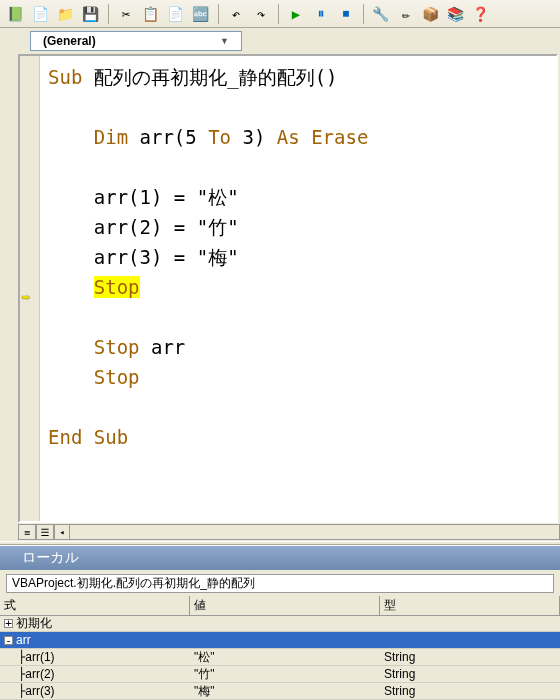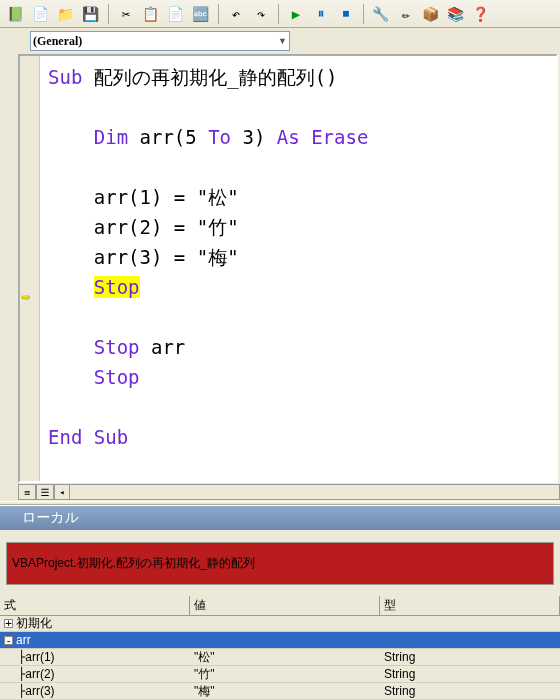--- a/index.html
+++ b/index.html
@@ -34,28 +34,28 @@
   }
   .tsep { width: 1px; height: 20px; background: #aca899; margin: 0 3px; }
   .dropdown-bar {
     display: flex;
     padding: 3px 20px 3px 30px;
     background: #ece9d8;
   }
   .dropdown {
     border: 1px solid #7f9db9;
     background: #fff;
-    padding: 2px 2px;
-    font-family: Liberation Serif, serif;
+    padding: 2px 12px;
+    font-family: Liberation Sans, sans-serif;
     font-size: 12px;
     font-weight: bold;
     display: flex;
     align-items: center;
     justify-content: space-between;
-    width: 260px;
+    width: 212px;
     height: 20px;
   }
   .dropdown .arrow { font-size: 9px; color: #555; }
   .code-area {
     flex: 1;
     display: flex;
     border: 2px inset #fff;
     margin: 0 2px 0 18px;
     background: #fff;
     position: relative;
@@ -76,21 +76,21 @@
     text-shadow: 0 0 1px #000;
   }
   .code {
     padding: 6px 10px 6px 8px;
     font-family: Consolas, monospace;
     font-size: 19px;
     line-height: 30px;
     white-space: pre;
     flex: 1;
   }
-  .kw { color: #6d28d9; }
+  .kw { color: #a16207; }
   .hl { background: #ffff00; }
   .view-buttons {
     display: flex;
     align-items: center;
     gap: 0;
     padding: 0 0 0 18px;
     height: 18px;
     background: #ece9d8;
   }
   .vbtn {
@@ -113,23 +113,23 @@
   .locals-title {
     background: linear-gradient(#8ea9cb, #6f8ab0);
     color: #fff;
     padding: 3px 22px;
     font-size: 14px;
     font-family: "MS UI Gothic", sans-serif;
     border-top: 1px solid #fff;
   }
   .context-box {
     border: 1px solid #999;
-    background: #b91c1c;
-    margin: 12px 6px;
-    padding: 12px 5px;
+    background: #ffffff;
+    margin: 4px 6px;
+    padding: 0 5px;
     font-size: 12px;
     font-family: "MS UI Gothic", sans-serif;
   }
   .locals-grid {
     border-top: 1px solid #999;
     font-size: 12px;
     font-family: "MS UI Gothic", sans-serif;
   }
   .lrow {
     display: flex;

